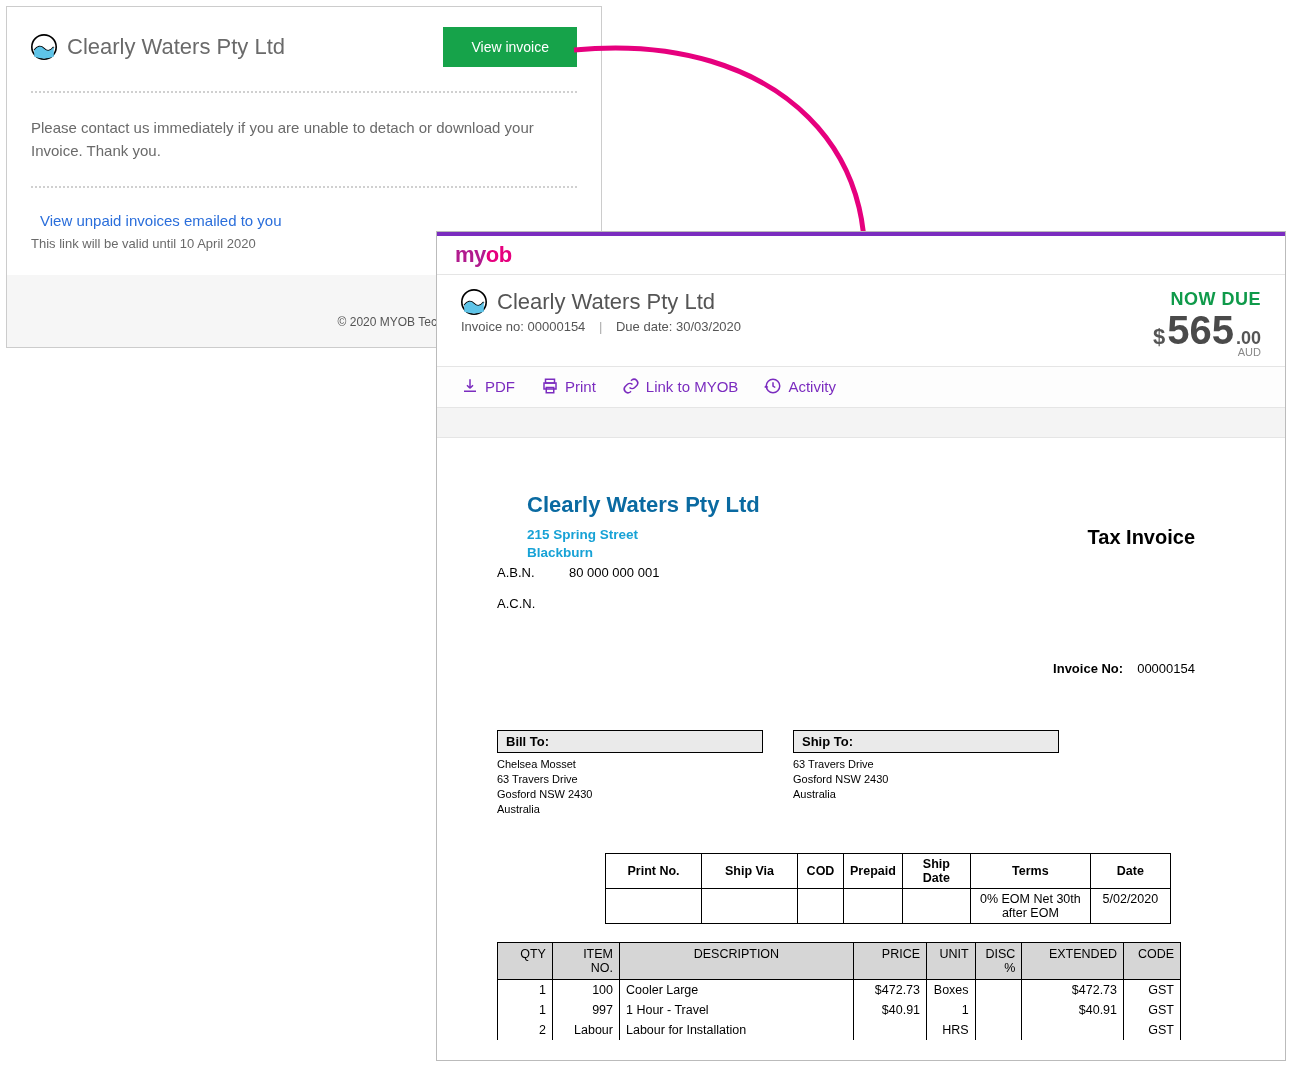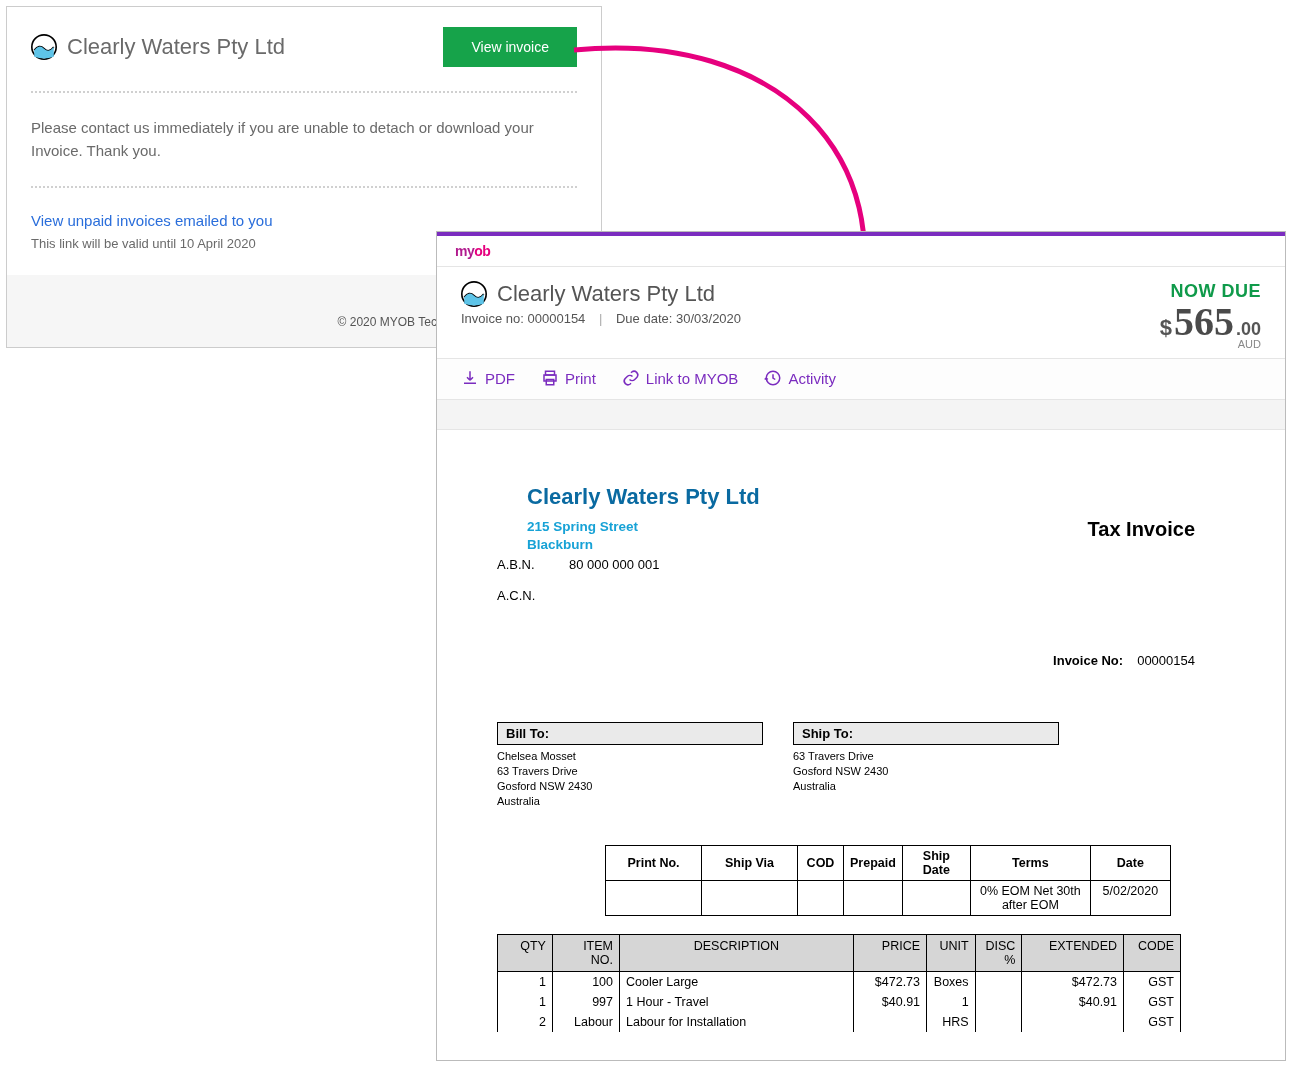--- a/index.html
+++ b/index.html
@@ -30,21 +30,21 @@
   .company-name { font-size: 22px; color:#6a6a6a; font-weight:400; }
   .view-invoice-btn {
     background:#16a34a; color:#fff; border:none;
     padding: 12px 28px; font-size:14px; cursor:pointer;
   }
   .view-details-link {
     display:block; margin-top:12px; color:#2a6edb; font-size:15px; text-decoration:none;
   }
   .dotted { border:none; border-top:2px dotted #d0d0d0; margin:24px 0; }
   .email-body-text { color:#6a6a6a; font-size:15px; line-height:1.5; }
-  .unpaid-link { color:#2a6edb; font-size:15px; text-decoration:none; }
+  .unpaid-link { color:#2a6edb; font-size:15px; text-decoration:none;margin-left:9px; }
   .valid-until { color:#6a6a6a; font-size:13px; margin-top:6px; }
   .email-footer {
     background:#f6f6f6; padding:14px 24px 18px 24px;
     text-align:right; font-size:12px; color:#555; margin-top:24px;
   }
   .powered-by { display:flex; justify-content:flex-end; align-items:center; gap:6px; }
   .myob-text { font-weight:700; font-size:16px; color:#b11b8e; letter-spacing:-0.5px;}
   .myob-text .o { color:#e6007e; }
   .privacy-link { color:#7a2fc5; text-decoration:underline; font-weight:600; margin-left:8px;}
   
@@ -65,21 +65,21 @@
     padding:14px 24px 8px 24px; border-bottom:1px solid #e5e5e5;
   }
   .inv-left { }
   .inv-company { display:flex; align-items:center; gap:10px; font-size:22px; color:#555; }
   .inv-meta { font-size:13px; color:#555; margin-top:4px; }
   .inv-meta .sep { margin:0 10px; color:#aaa; }
   .inv-right { text-align:right; }
   .now-due { color:#0f9a4a; font-weight:700; font-size:18px; letter-spacing:0.5px;}
   .amount-row { display:flex; align-items:baseline; justify-content:flex-end; gap:2px; color:#555;}
   .dollar-sign { font-size:22px; font-weight:700; }
-  .amount-big { font-size:40px; font-weight:800; color:#4a4a4a; line-height:1;font-family:Liberation Serif, serif;}
+  .amount-big { font-size:40px; font-weight:800; color:#4a4a4a; line-height:1;}
   .amount-cents { font-size:18px; font-weight:700; color:#555;}
   .currency { font-size:11px; color:#888; text-align:right; margin-top:-4px;}
   .action-bar {
     display:flex; gap:26px; padding:10px 24px 12px 24px;
     border-bottom:1px solid #e5e5e5; background:#fdfdfd;
   }
   .action-item {
     display:flex; align-items:center; gap:6px; color:#7b2cbf;
     font-size:15px; cursor:pointer;
   }
@@ -156,21 +156,21 @@
 </div>
 
 <svg class="arrow-svg" viewBox="0 0 340 320">
   <path d="M14 10 C 220 -10, 340 120, 295 280" fill="none" stroke="#e6007e" stroke-width="5"></path>
   <polygon points="295,300 283,276 307,276" fill="#e6007e"></polygon>
 </svg>
 
 <div class="invoice-panel">
   <div class="purple-bar"></div>
   <div class="invoice-topbar">
-    <span class="myob-text" style="font-size:14px;">my<span class="o">ob</span></span>
+    <span class="myob-text" style="font-size:22px;">my<span class="o">ob</span></span>
   </div>
   <div class="invoice-header-row">
     <div class="inv-left">
       <div class="inv-company">
         <svg class="wave-logo" viewBox="0 0 32 32">
           <circle cx="16" cy="16" r="15" fill="none" stroke="#000" stroke-width="2"></circle>
           <path d="M4 20 Q10 12 16 18 Q22 24 28 16" fill="none" stroke="#000" stroke-width="2"></path>
           <path d="M4 20 Q10 12 16 18 Q22 24 28 16 L28 28 Q16 32 4 28 Z" fill="#5ec4e8"></path>
         </svg>
         <span>Clearly Waters Pty Ltd</span>

